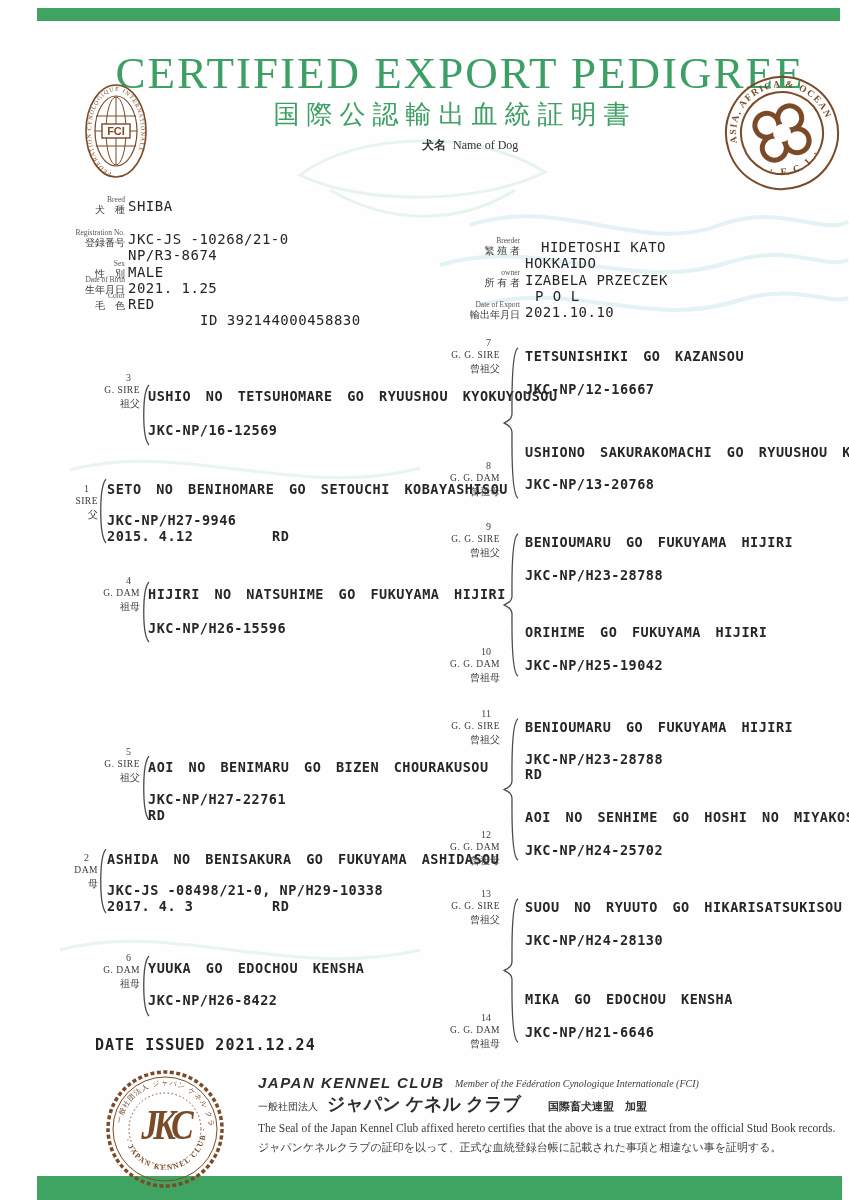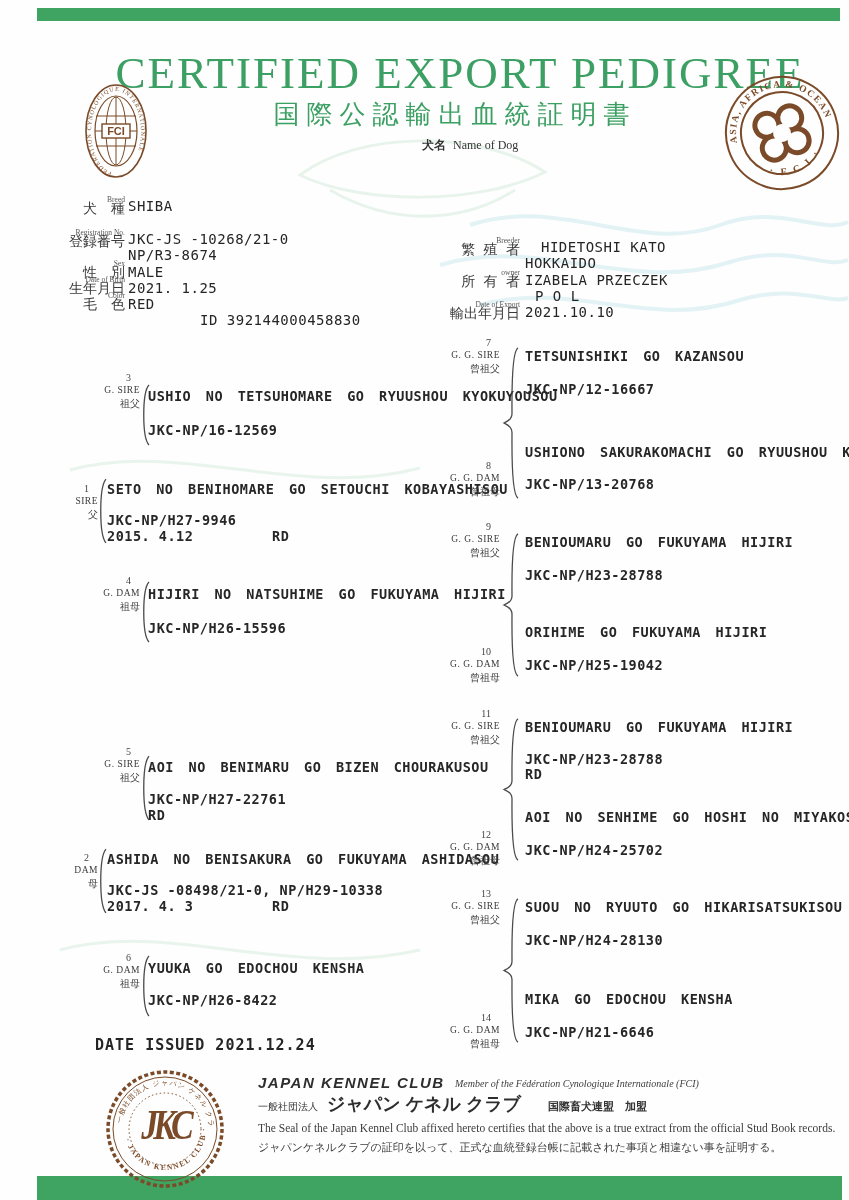--- a/index.html
+++ b/index.html
@@ -8,21 +8,21 @@
   .abs{position:absolute;white-space:nowrap;}
   .bar{position:absolute;background:#3fa361;}
   .serif{font-family:"Liberation Serif","DejaVu Serif",serif;}
   .mono{font-family:"DejaVu Sans Mono","Liberation Mono",monospace;color:#252525;}
   .title{font-family:"Liberation Serif","DejaVu Serif",serif;font-size:45px;letter-spacing:2px;color:#3c9f63;}
   .subtitle{font-size:26px;letter-spacing:7px;color:#3c9f63;font-family:"DejaVu Serif","Liberation Serif",serif;}
   .dogname{font-family:"DejaVu Sans Mono","Liberation Mono",monospace;font-size:17px;font-weight:bold;
            letter-spacing:1.5px;word-spacing:8px;color:#1f1f1f;}
   .flabel{position:absolute;text-align:right;color:#3a3a3a;}
   .flabel .en{font-family:"Liberation Serif",serif;font-size:7.5px;color:#555;line-height:8px;}
-  .flabel .jp{font-size:14px;line-height:11px;font-family:Liberation Mono, monospace;}
+  .flabel .jp{font-size:10px;line-height:11px;font-family:Liberation Sans, sans-serif;}
   .val{font-family:"DejaVu Sans Mono","Liberation Mono",monospace;font-size:14px;letter-spacing:0.5px;color:#252525;}
   .pedlab{position:absolute;text-align:right;color:#3a3a3a;}
   .pedlab .num{font-family:"Liberation Serif",serif;font-size:10px;line-height:12px;padding-right:9px;color:#444;}
   .pedlab .lab{font-family:"Liberation Serif",serif;font-size:9.5px;line-height:13px;letter-spacing:0.5px;color:#3a3a3a;}
   .pedlab .jp{font-size:10px;line-height:14px;font-family:"DejaVu Serif","Liberation Serif",serif;}
   .pedtext{position:absolute;white-space:nowrap;}
   .pedtext .nm{font-family:"DejaVu Sans Mono","Liberation Mono",monospace;font-size:13.5px;font-weight:bold;
                letter-spacing:0.5px;word-spacing:6px;color:#262626;line-height:16px;}
   .pedtext .rg{position:absolute;font-family:"DejaVu Sans Mono","Liberation Mono",monospace;font-size:13.5px;
                font-weight:bold;letter-spacing:0.5px;color:#262626;line-height:16px;}

